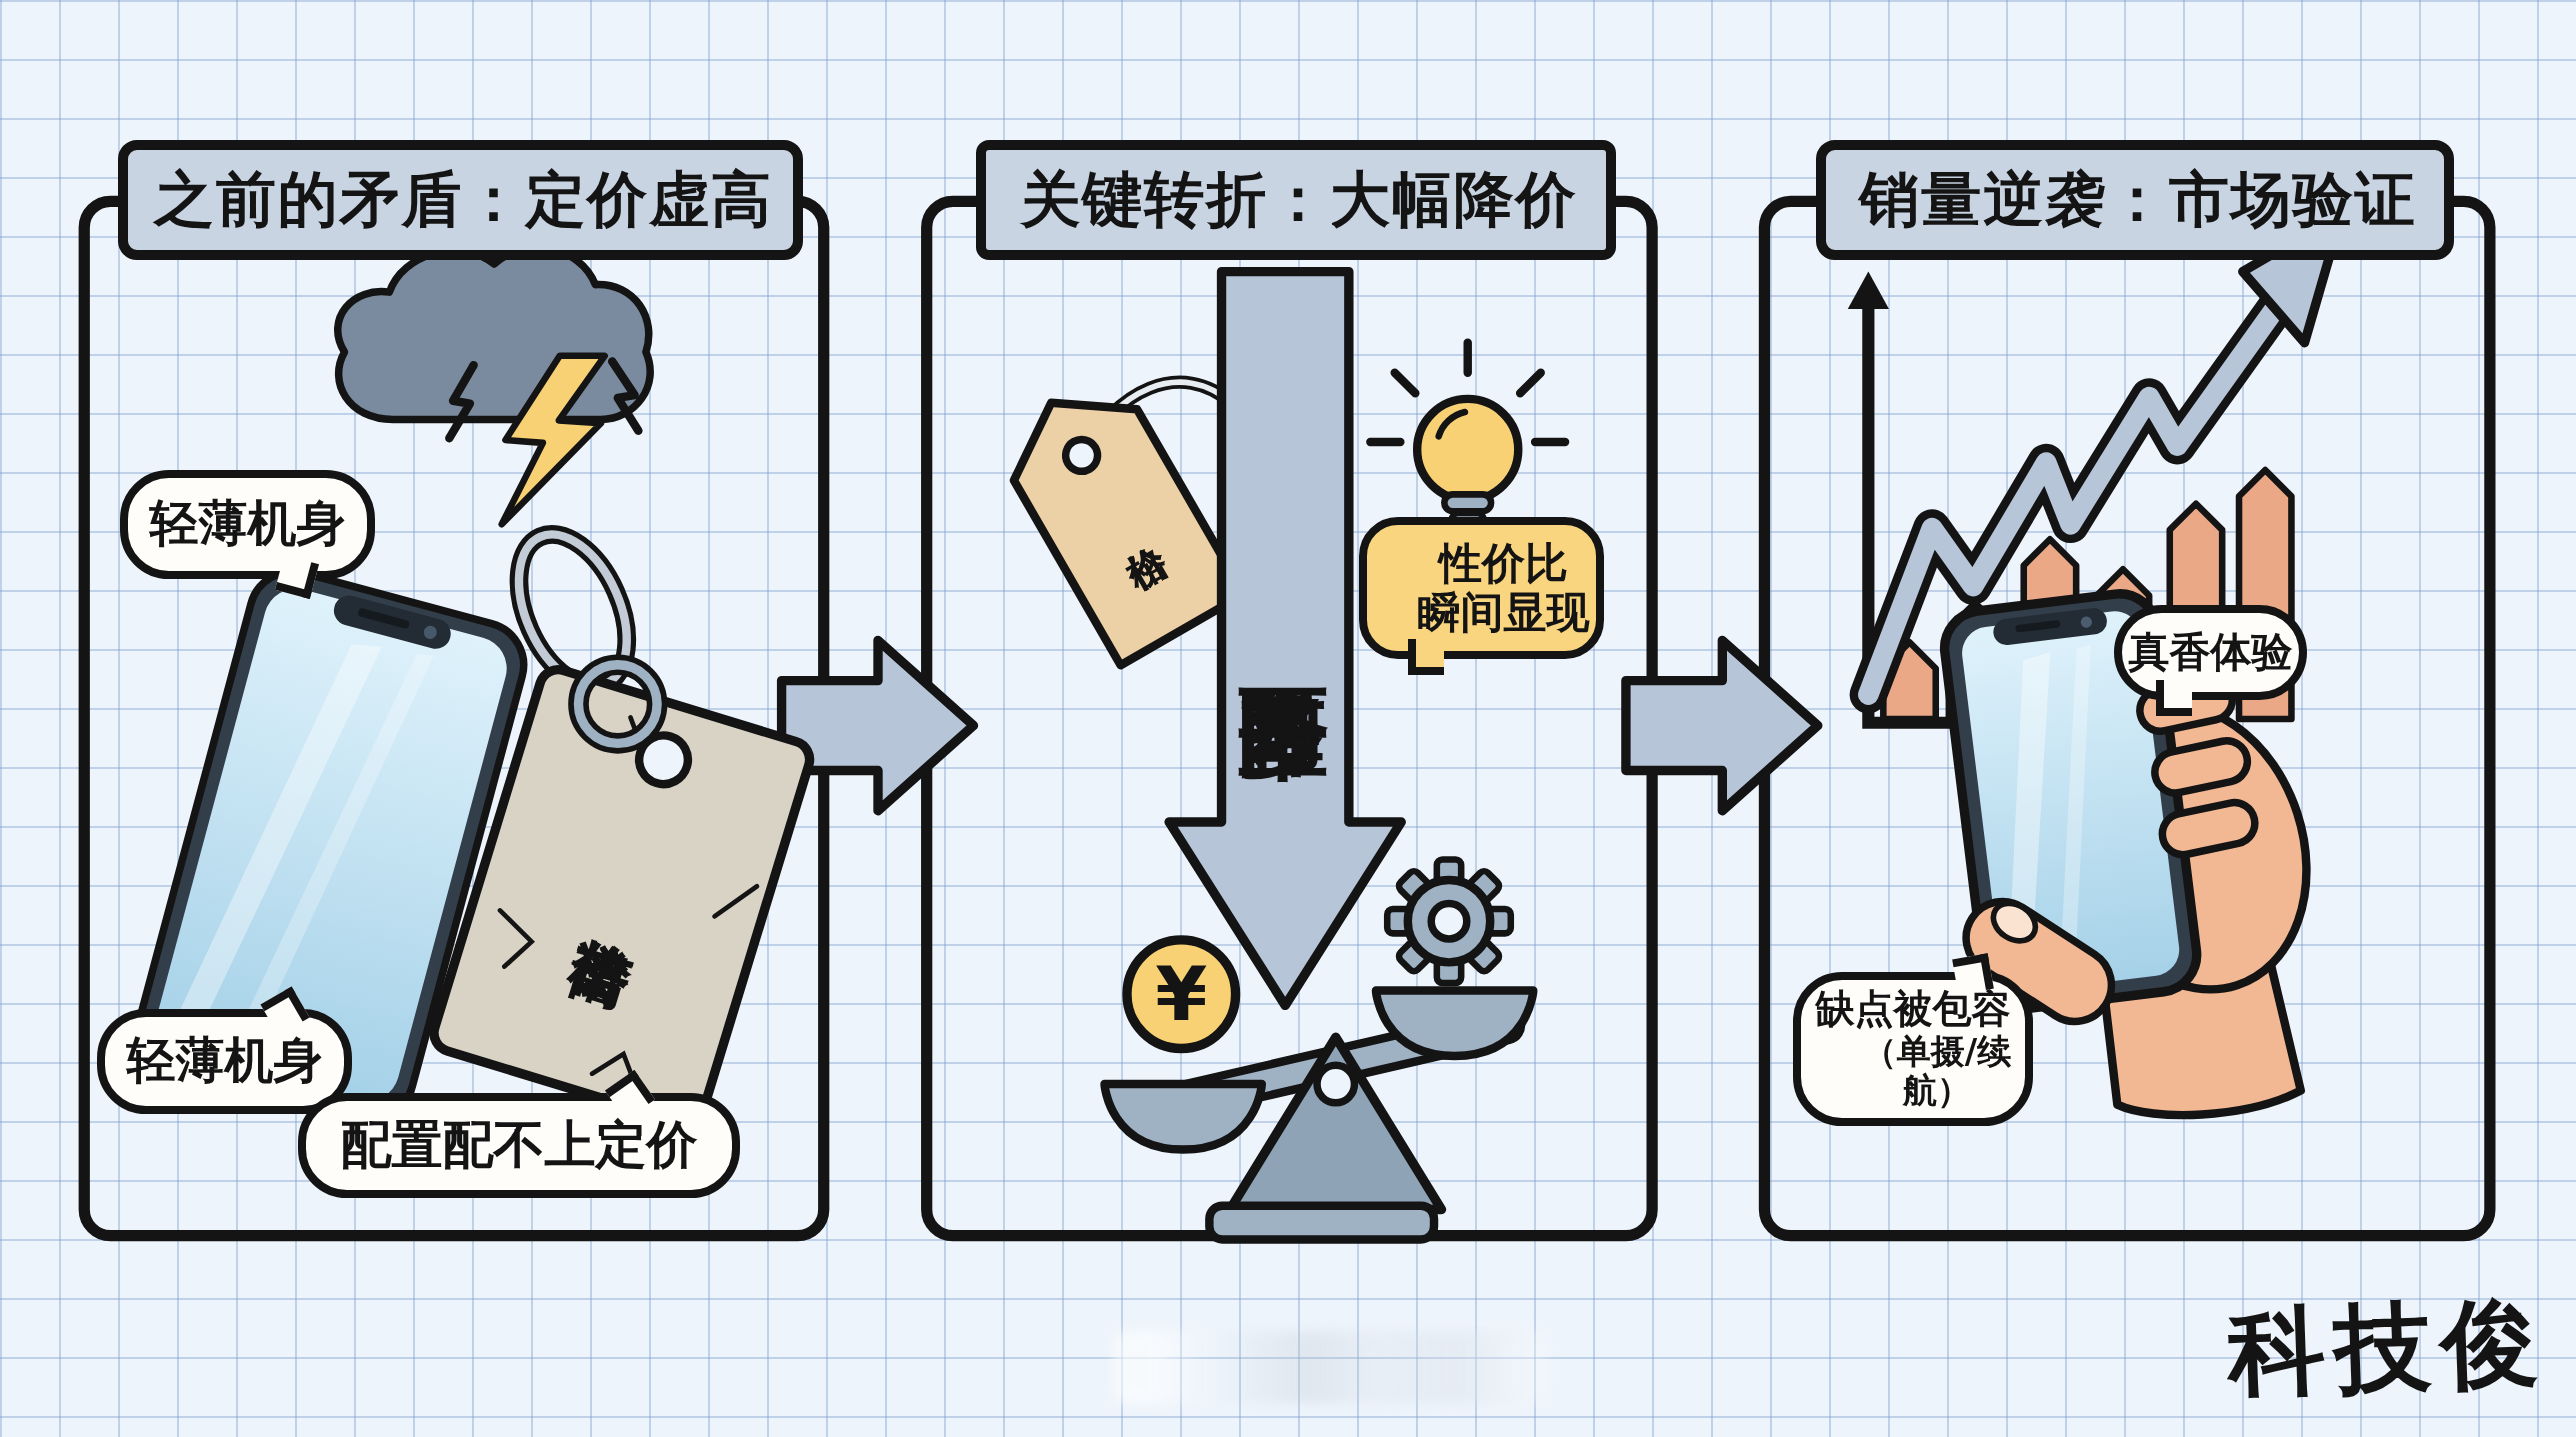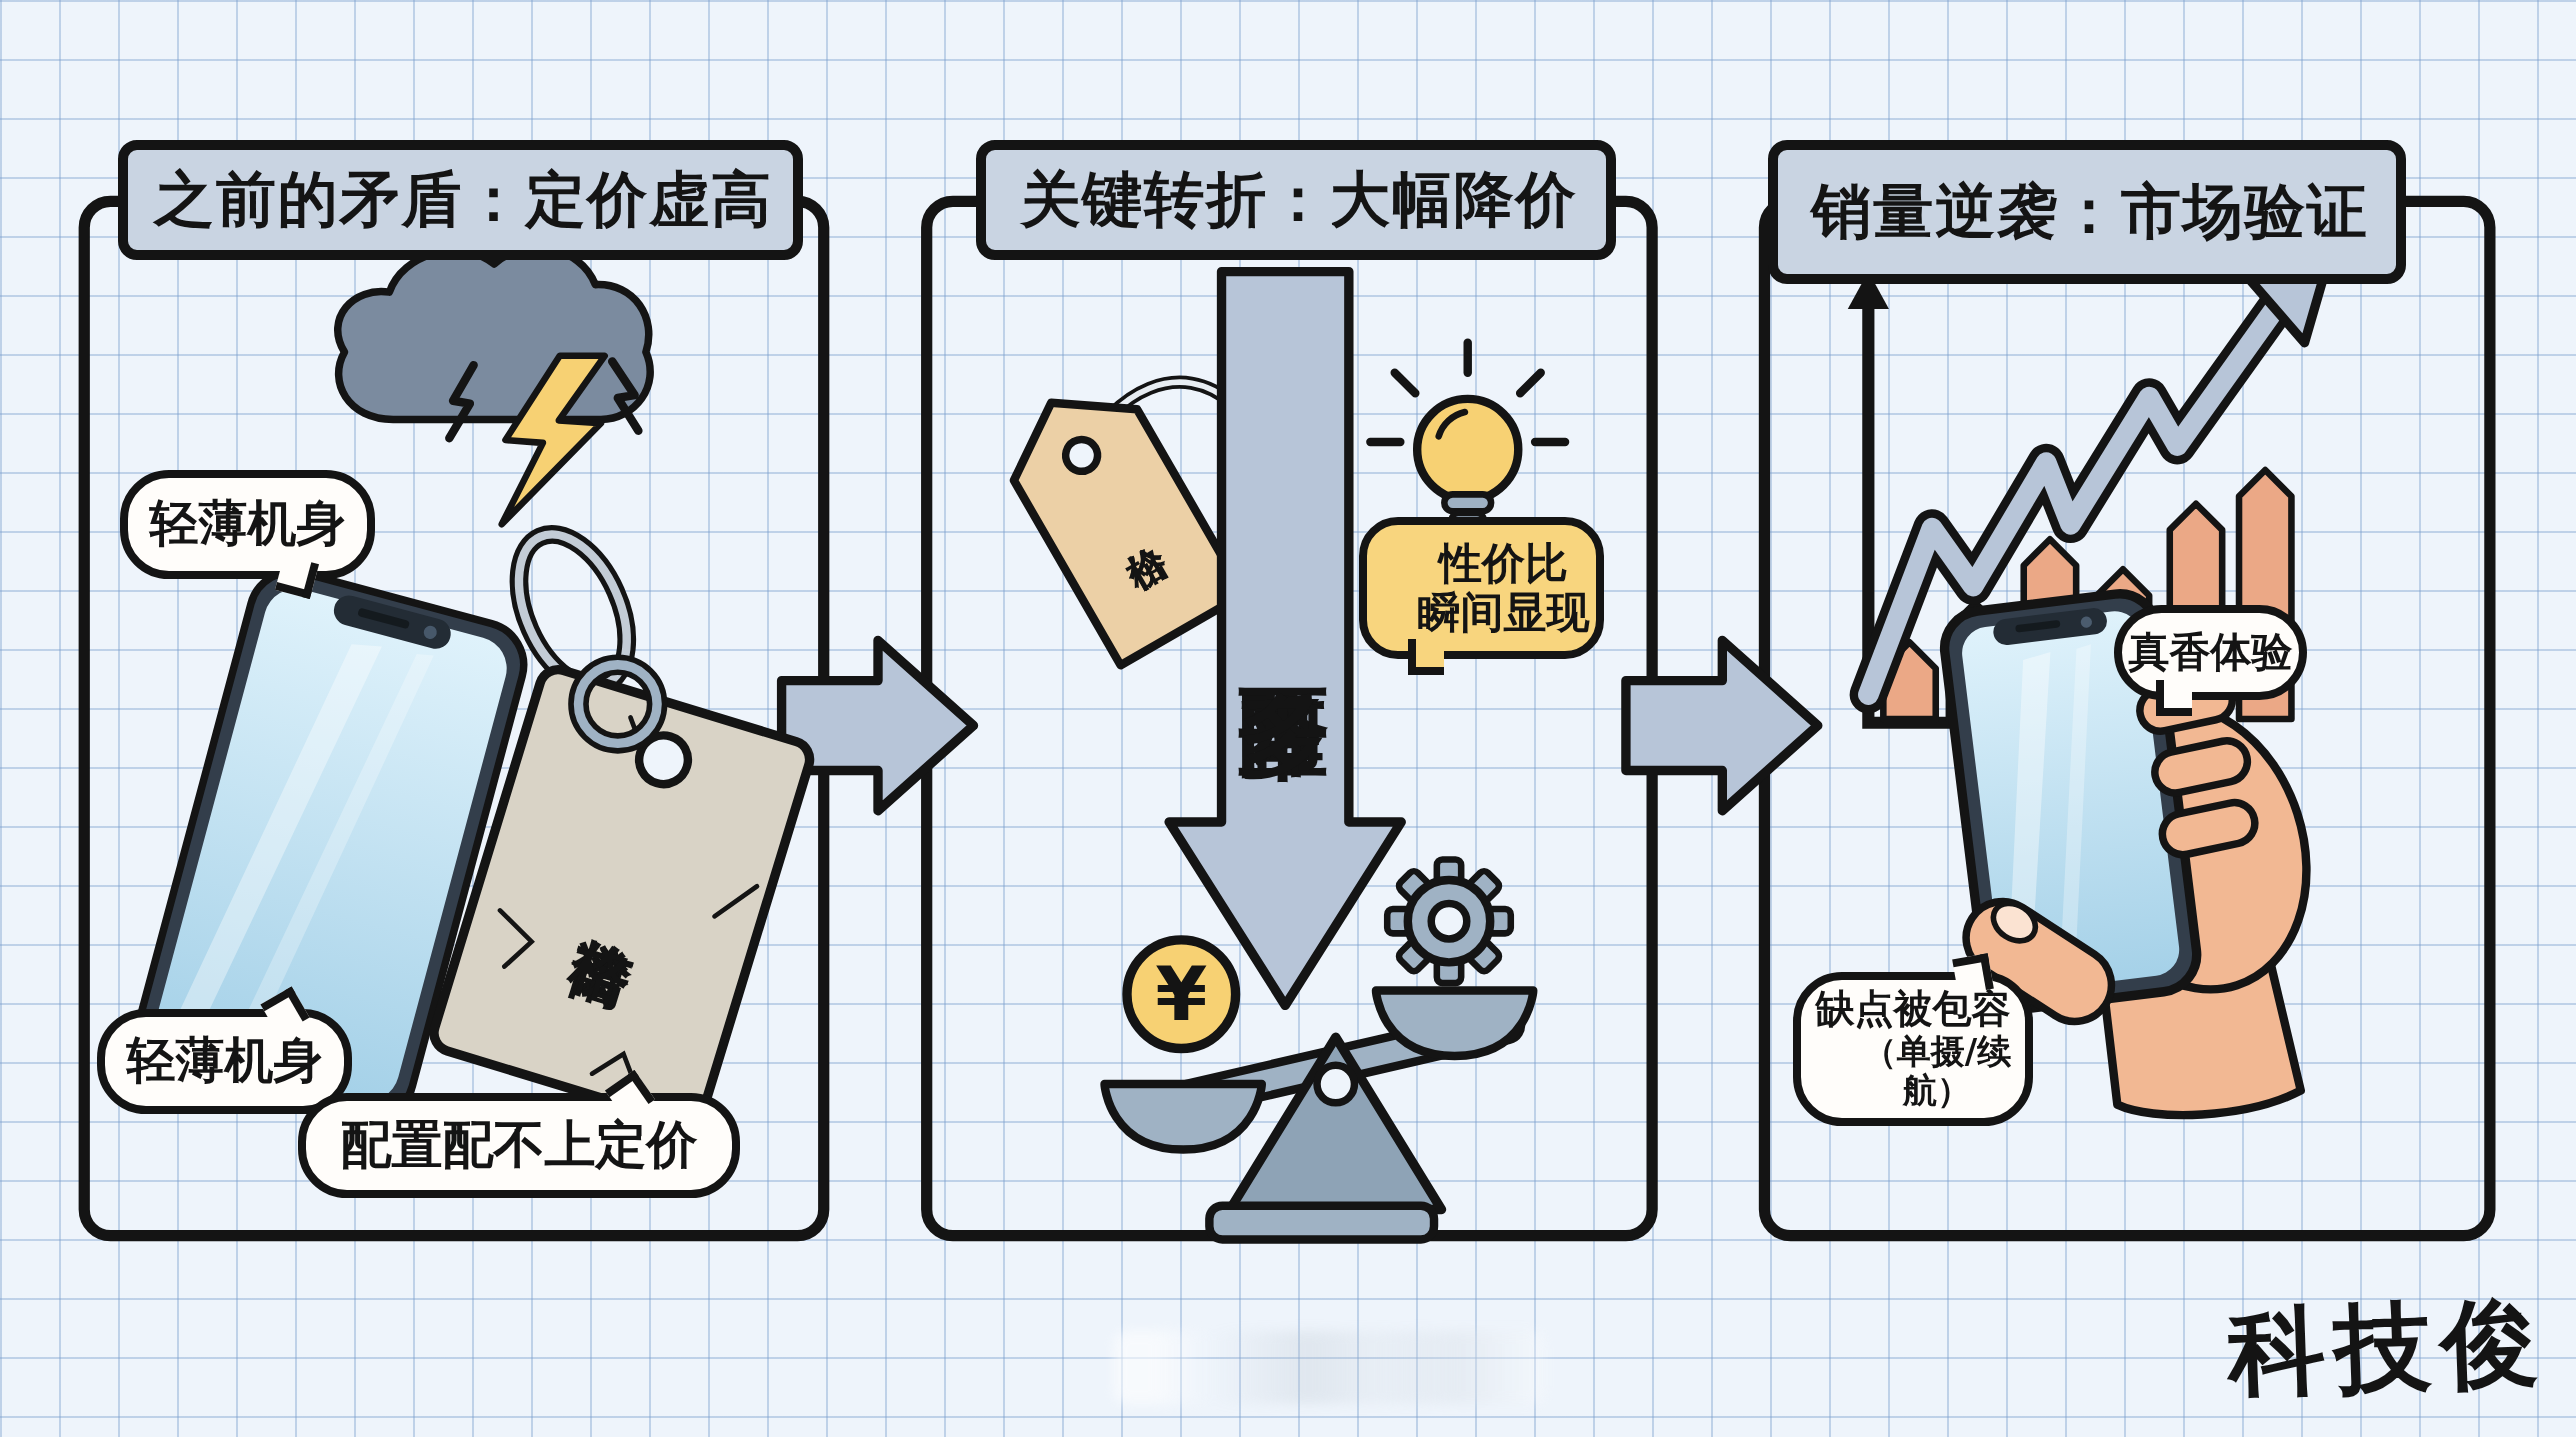--- a/index.html
+++ b/index.html
@@ -201,24 +201,24 @@
       <g>
         <rect x="2128" y="948" width="170" height="78" rx="39" transform="rotate(33 2128 948)" style="fill:var(--c-skin);stroke:var(--c-ink);stroke-width:8"></rect>
         <ellipse cx="2152" cy="985" rx="24" ry="18" transform="rotate(33 2152 985)" style="fill:#fbe3d2;stroke:var(--c-ink);stroke-width:6"></ellipse>
       </g>
     </g>
   </svg>
 
   <div class="title" style="left:118px;top:140px;width:685px;height:120px;">
     <span>之前的矛盾：定价虚高</span>
   </div>
-  <div class="title" style="left:976px;top:140px;width:640px;height:120px;">
+  <div class="title" style="left:976px;top:140px;width:640px;height:120px;border-radius:13px;">
     <span>关键转折：大幅降价</span>
   </div>
-  <div class="title" style="left:1768px;top:140px;width:638px;height:144px;">
+  <div class="title" style="left:1816px;top:140px;width:638px;height:120px;">
     <span>销量逆袭：市场验证</span>
   </div>
 
   <div class="bubble" style="left:120px;top:470px;width:255px;height:109px;font-size:49px;">
     <span>轻薄机身</span>
     <span class="tail" style="bottom:-24px;right:52px;transform:rotate(15deg);"></span>
   </div>
   <div class="vtext" style="left:585px;top:739px;width:79px;height:318px;font-size:60px;transform:rotate(17deg);">
     <span>离谱价格</span>
   </div>

